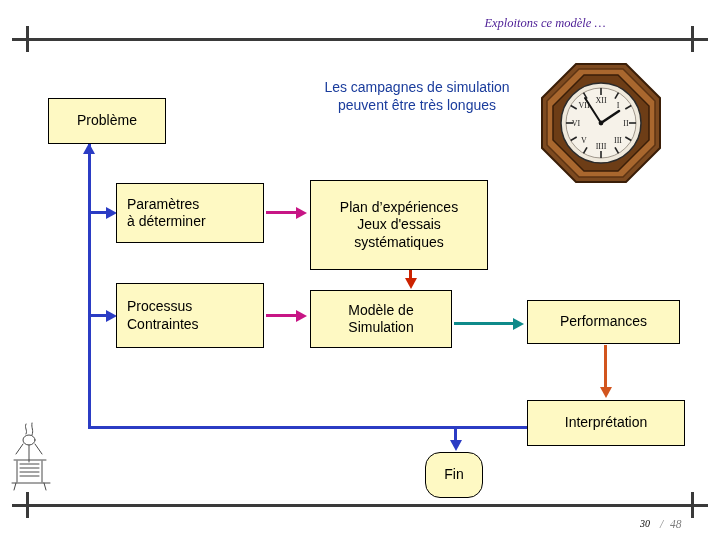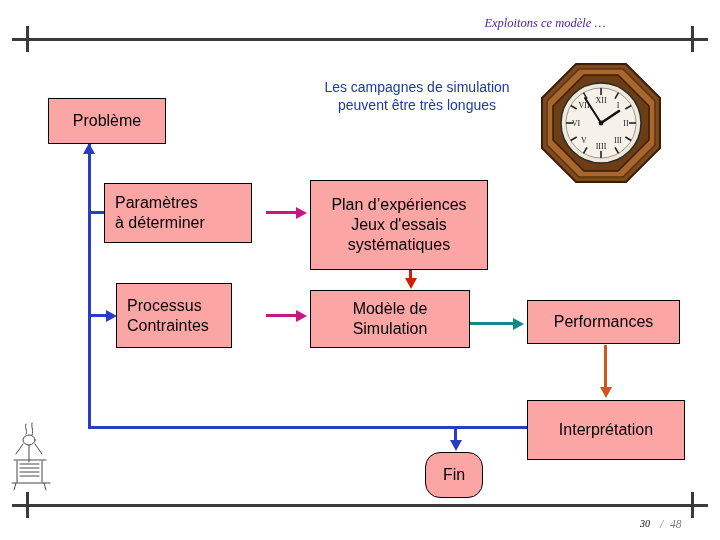--- a/index.html
+++ b/index.html
@@ -121,39 +121,39 @@
     font-style: italic;
     font-size: 11.5px;
     color: #7f7f7f;
     white-space: nowrap;
   }
 
   
   .box {
     position: absolute;
     box-sizing: border-box;
-    background: #fca5a5;
+    background: #fef9c3;
     border: 1.5px solid #000000;
     display: flex;
     align-items: center;
-    font-size: 16px;
+    font-size: 14px;
     color: #000000;
     line-height: 1.25;
   }
   .box.center { justify-content: center; text-align: center; }
   .box.left { justify-content: flex-start; text-align: left; padding-left: 10px; }
 
   
   #box-probleme { left: 48px;  top: 98px;  width: 118px; height: 46px; }
-  #box-parametres { left: 104px; top: 183px; width: 148px; height: 60px; }
-  #box-processus { left: 116px; top: 283px; width: 116px; height: 65px; }
+  #box-parametres { left: 116px; top: 183px; width: 148px; height: 60px; }
+  #box-processus { left: 116px; top: 283px; width: 148px; height: 65px; }
   #box-plan { left: 310px; top: 180px; width: 178px; height: 90px; }
-  #box-modele { left: 310px; top: 290px; width: 160px; height: 58px; }
+  #box-modele { left: 310px; top: 290px; width: 142px; height: 58px; }
   #box-performances { left: 527px; top: 300px; width: 153px; height: 44px; }
-  #box-interpretation { left: 527px; top: 400px; width: 158px; height: 60px; }
+  #box-interpretation { left: 527px; top: 400px; width: 158px; height: 46px; }
   #box-fin { left: 425px; top: 452px; width: 58px; height: 46px; border-radius: 15px; }
 
   
   .slide-heading {
     position: absolute;
     left: 312px;
     top: 78px;
     width: 210px;
     text-align: center;
     font-size: 14px;

